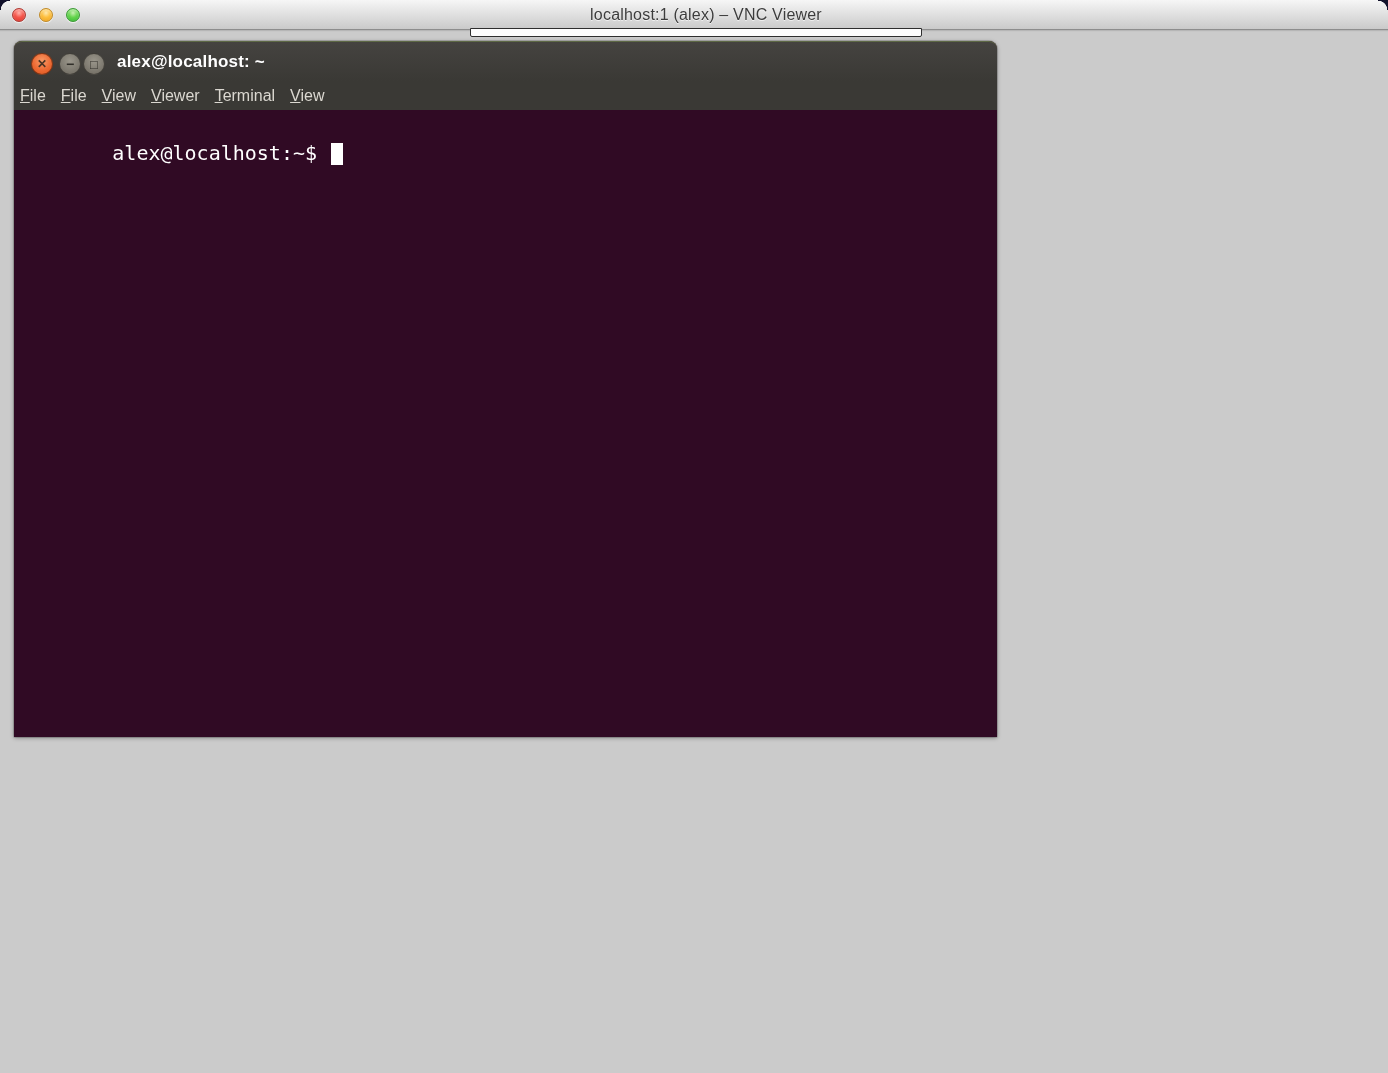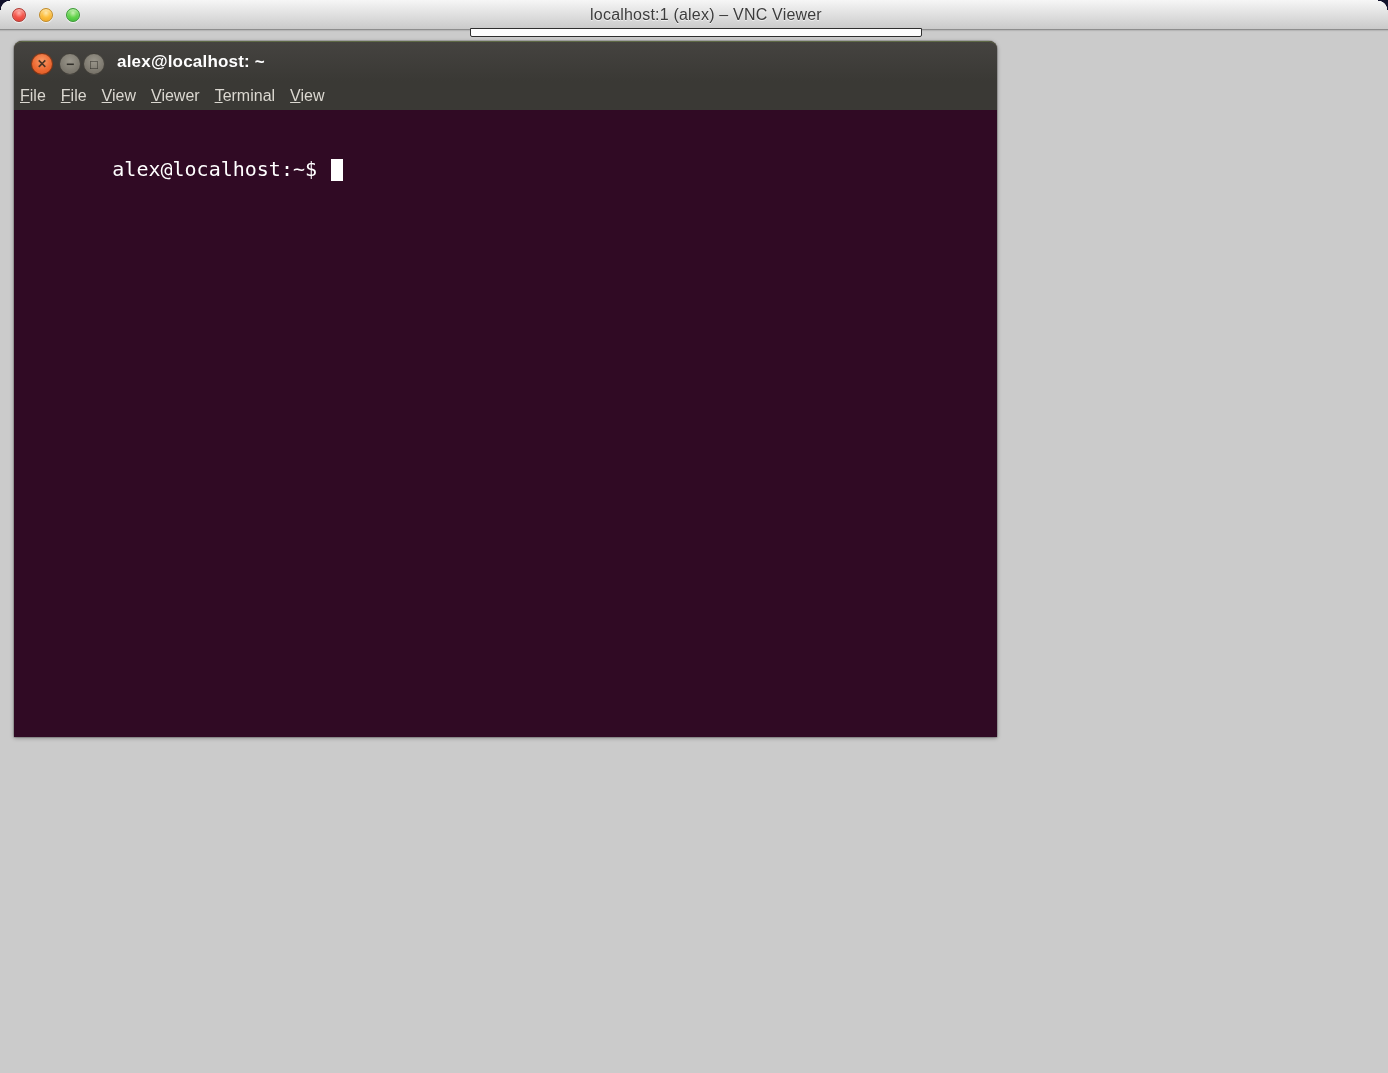--- a/index.html
+++ b/index.html
@@ -84,21 +84,21 @@
     padding-left:6px; box-sizing:border-box;
     font-size:16px; color:#dbd8d1;
   }
   .menu-item { display:inline-block; cursor:default; }
   .menu-item::first-letter { text-decoration:underline; }
   .term-body {
     position:absolute; top:69px; left:0; right:0; bottom:0;
     background:#300a24;
     font-family:"DejaVu Sans Mono", monospace;
     font-size:20px; color:#ffffff;
-    padding:20px 0 0 2px;
+    padding:4px 0 0 2px;
     overflow:hidden;
   }
   .term-line { line-height:26px; white-space:pre; }
   .block-cursor {
     display:inline-block; width:12px; height:22px;
     background:#ffffff; margin-left:14px; vertical-align:text-bottom;
   }
 </style>
 </head>
 <body>

